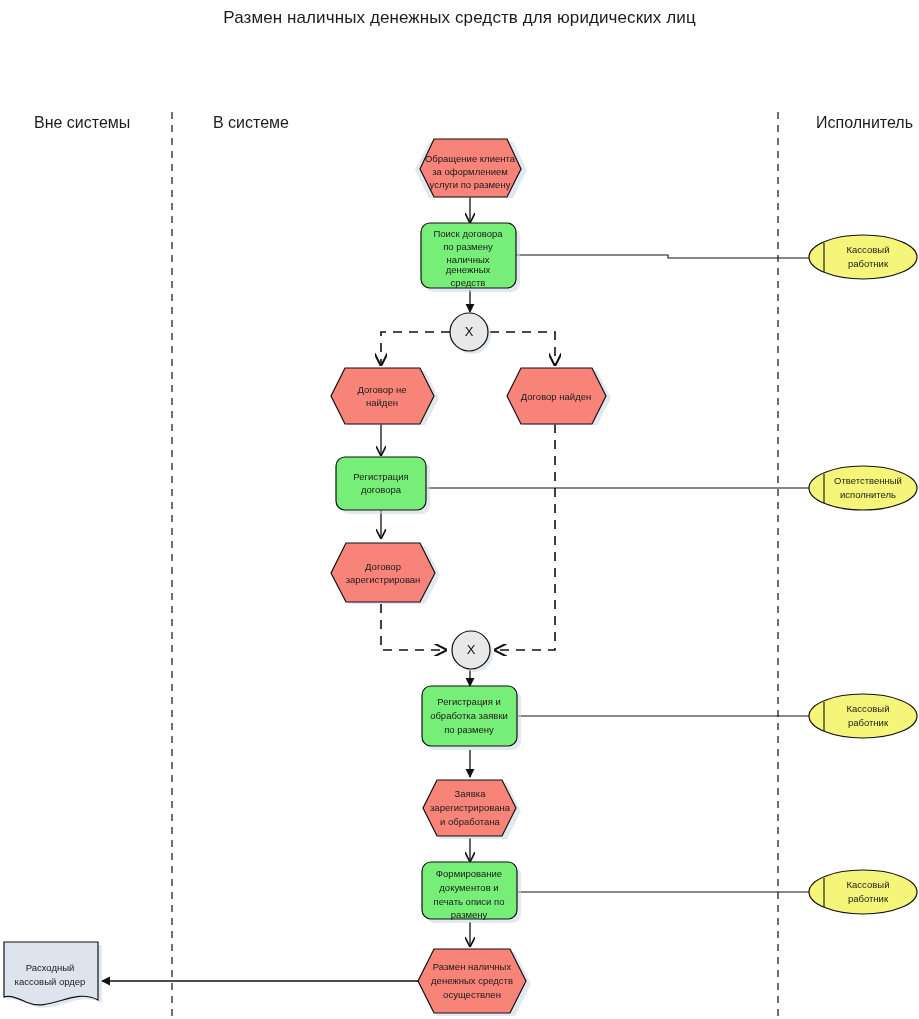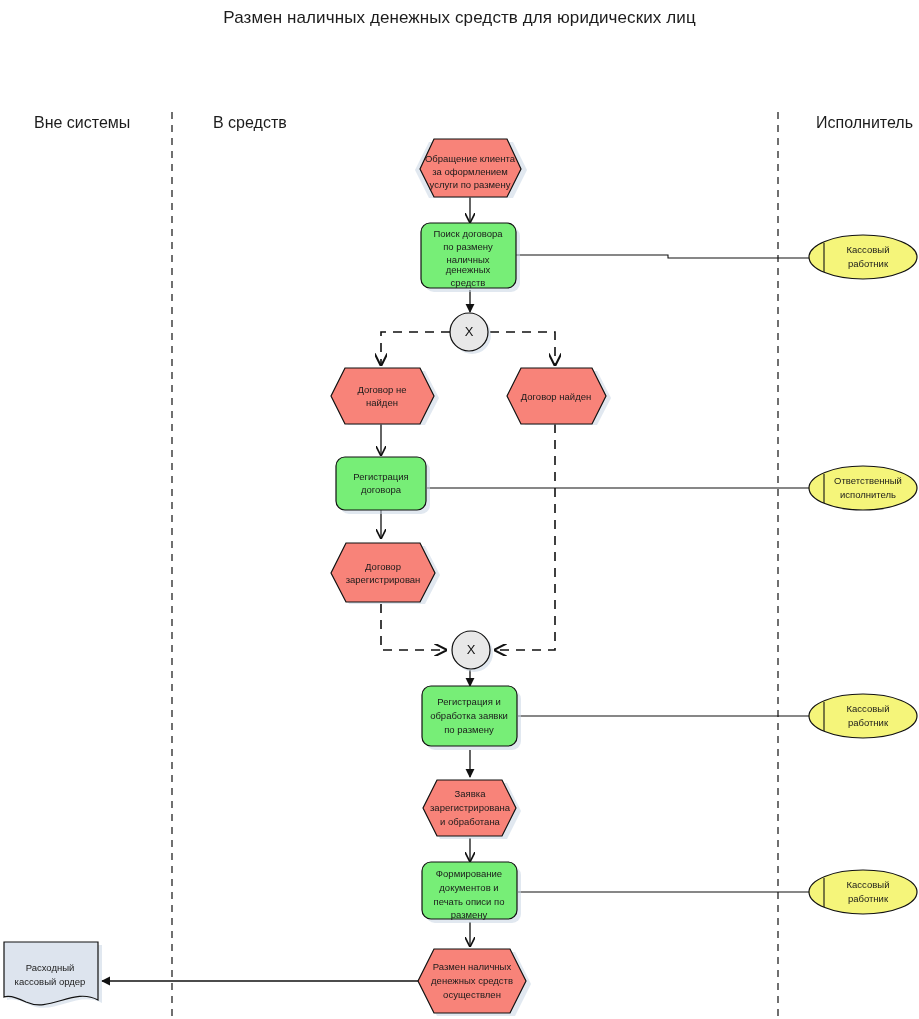--- a/index.html
+++ b/index.html
@@ -31,21 +31,21 @@
   .assocLine{stroke:#111;stroke-width:1.1;fill:none;}
 </style>
 </head>
 <body>
 
 <div id="stage">
 
   <div class="diagram-title">Размен наличных денежных средств для юридических лиц</div>
 
   <div class="lane-header" id="lane-h-out">Вне системы</div>
-  <div class="lane-header" id="lane-h-in">В средств</div>
+  <div class="lane-header" id="lane-h-in">В системе</div>
   <div class="lane-header" id="lane-h-role">Исполнитель</div>
 
   <svg id="flow" viewBox="0 0 919 1019">
     <defs>
       <marker id="arrowSolid" viewBox="0 0 10 10" refX="9" refY="5" markerWidth="7" markerHeight="7" orient="auto-start-reverse">
         <path d="M0,0 L10,5 L0,10 z" fill="#111"></path>
       </marker>
       <marker id="arrowOpen" viewBox="0 0 10 10" refX="9" refY="5" markerWidth="8" markerHeight="8" orient="auto-start-reverse">
         <path d="M0,0 L10,5 L0,10" fill="none" stroke="#111" stroke-width="1.6"></path>
       </marker>

